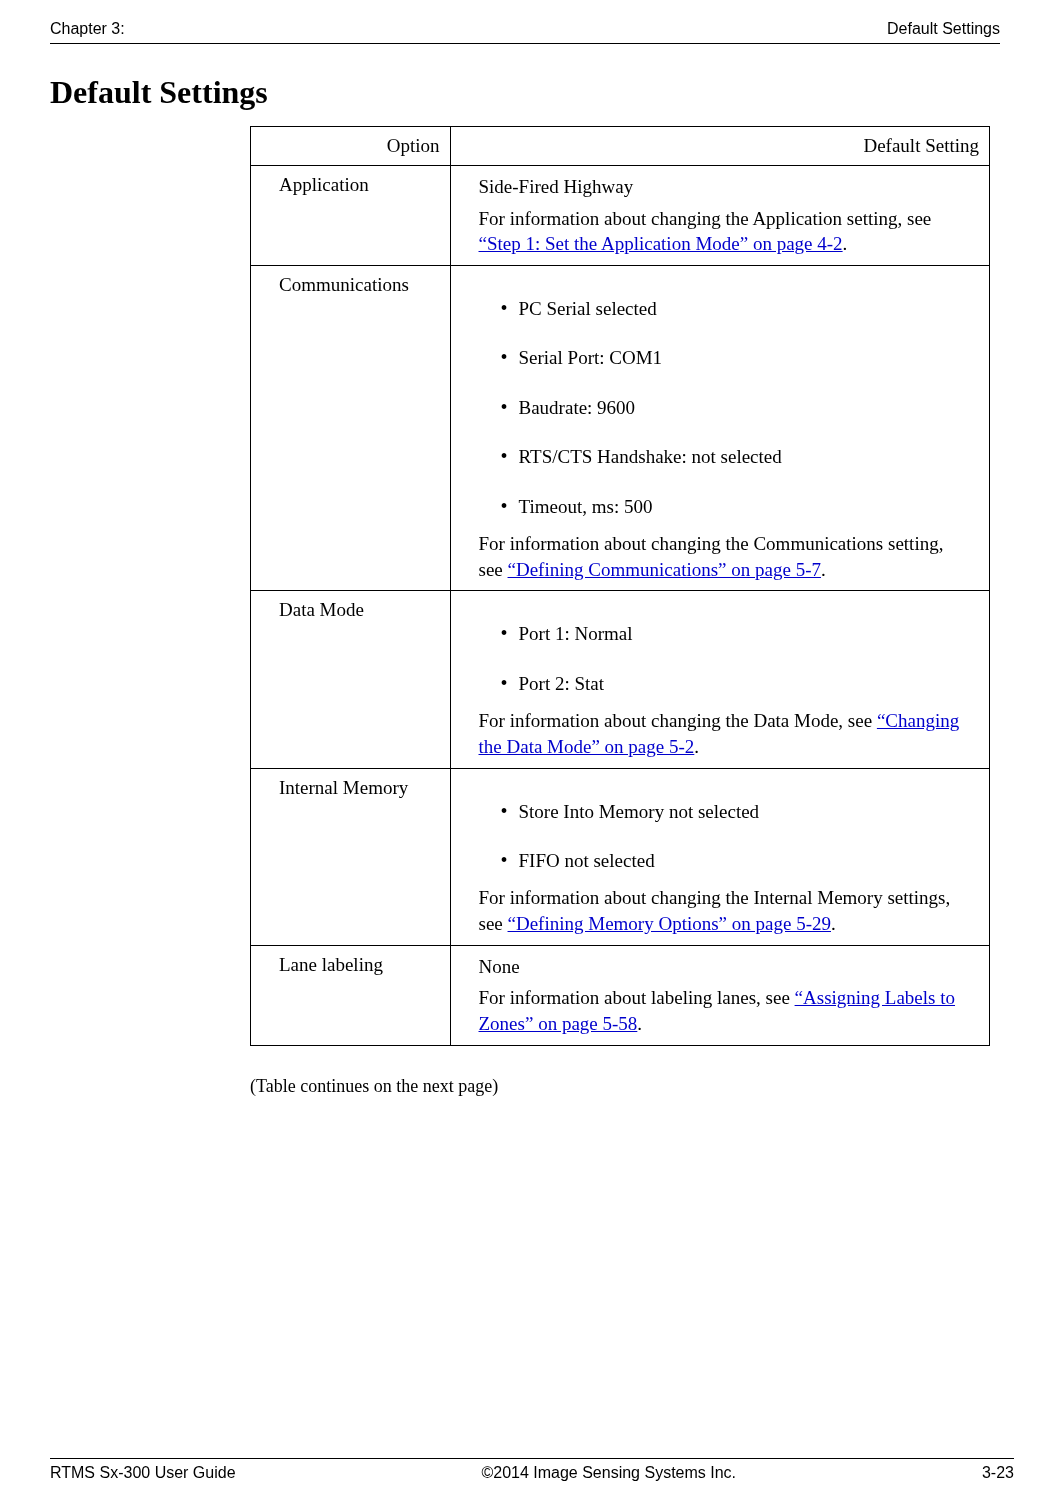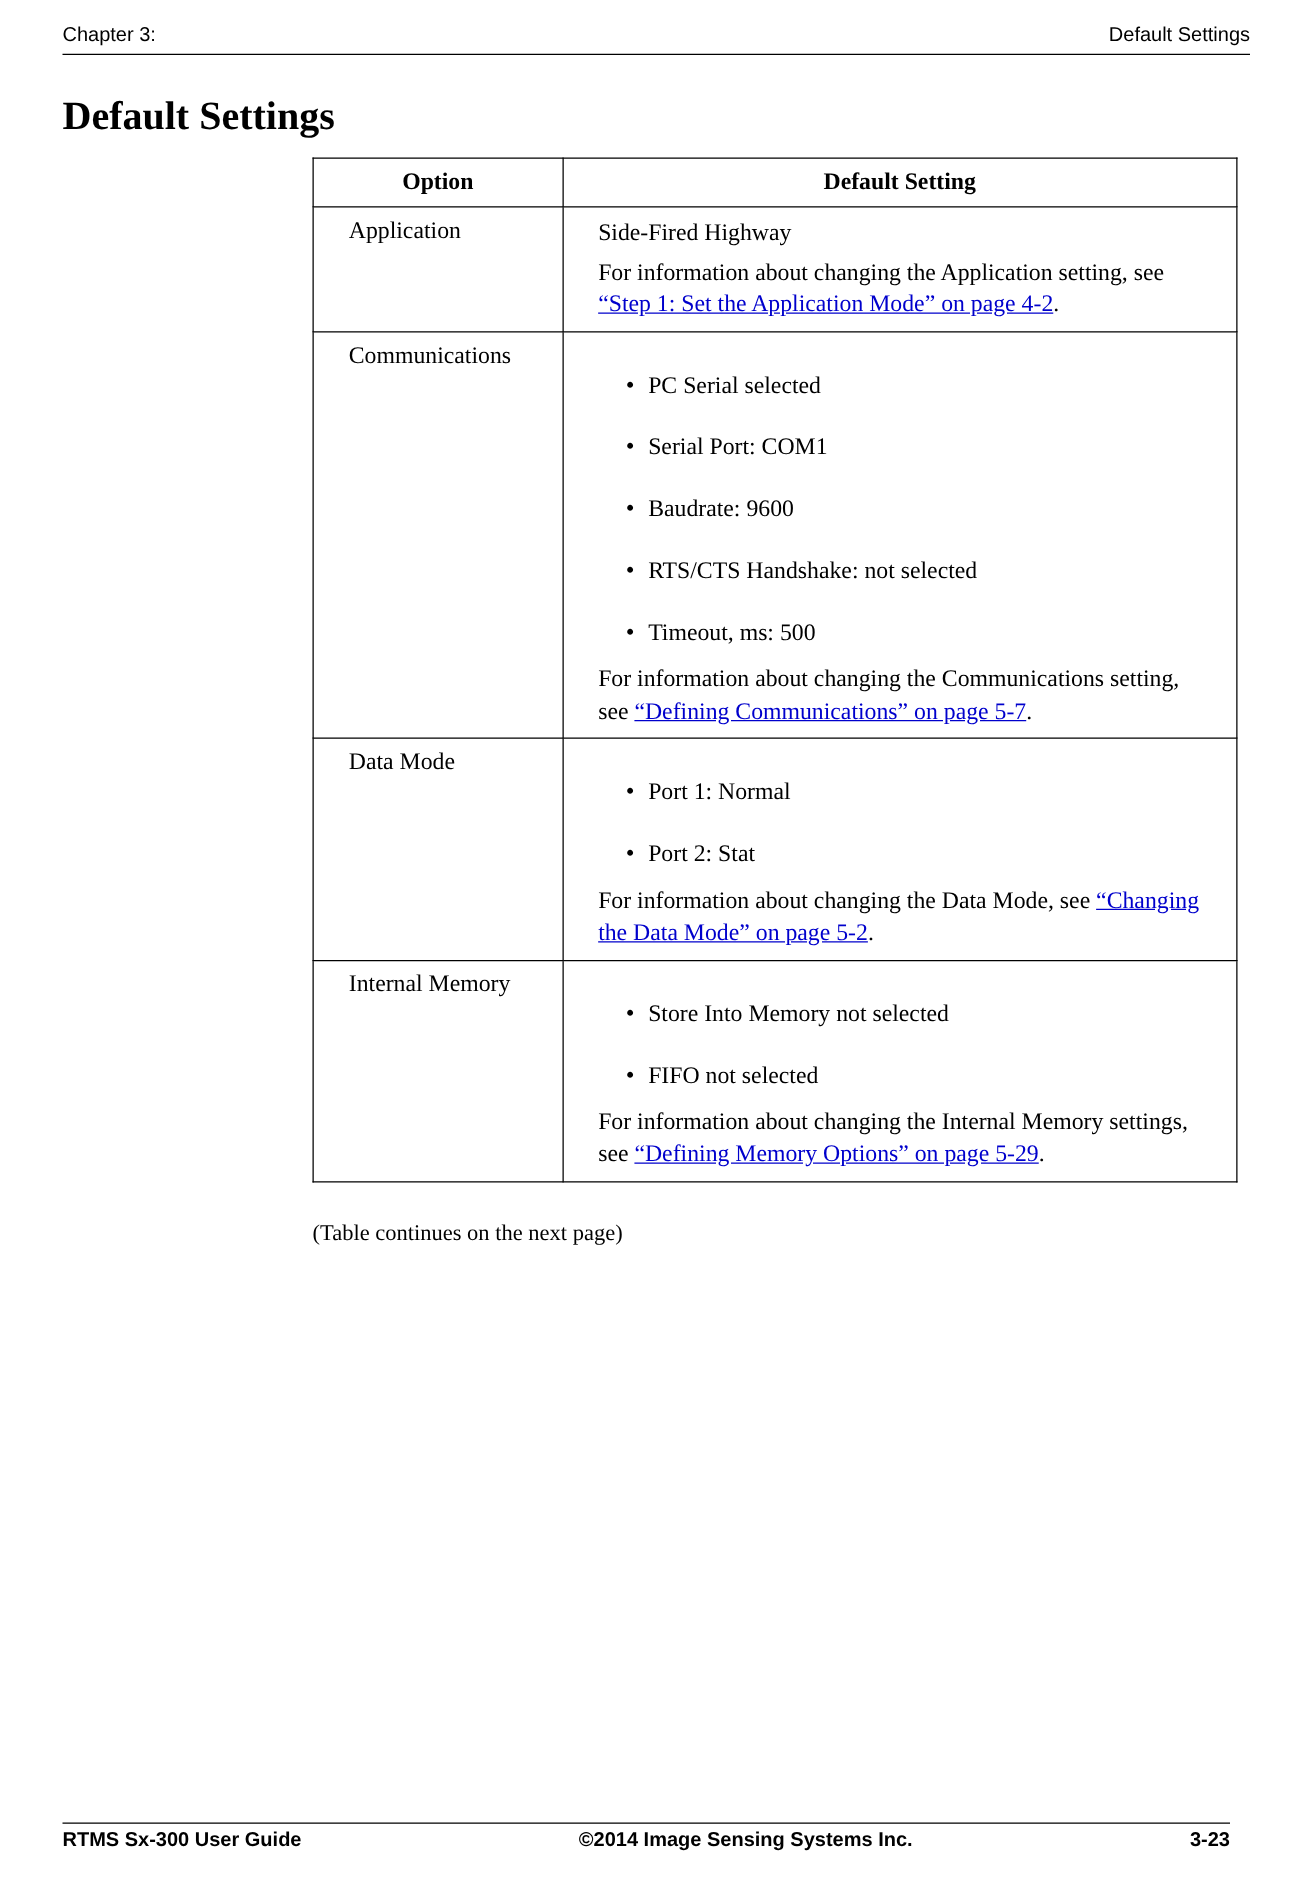--- a/index.html
+++ b/index.html
@@ -54,22 +54,22 @@
       margin-bottom: 30px;
     }
     th, td {
       border: 1px solid #000;
       padding: 8px 28px;
       vertical-align: top;
       font-size: 19px;
       text-align: left;
     }
     th {
-      font-weight: bold;
-      text-align: center;
+      font-weight: normal;
+      text-align: right;
       padding: 8px 10px;
     }
     .col-option {
       width: 27%;
     }
     .col-default {
       width: 73%;
     }
     .cell-p {
       margin-bottom: 6px;
@@ -102,28 +102,27 @@
       text-decoration: underline;
     }
     .continues {
       font-size: 18px;
       margin-top: 10px;
     }
     .page-footer {
       position: absolute;
       bottom: 20px;
       left: 50px;
-      right: 66px;
+      right: 36px;
       display: flex;
       justify-content: space-between;
       font-family: Arial, Helvetica, sans-serif;
       font-size: 16px;
       border-top: 1px solid #000;
       padding-top: 5px;
-      font-weight: bold;
     }
   </style>
 </head>
 <body>
 
 <div class="page-header">
   <span>Chapter 3:</span>
   <span>Default Settings</span>
 </div>
 
@@ -186,20 +185,29 @@
           <ul>
             <li>Store Into Memory not selected</li>
             <li>FIFO not selected</li>
           </ul>
           <p class="cell-p">
             <span>For information about changing the Internal Memory settings, see </span><a href="#" class="xref">“Defining Memory Options” on page 5-29</a><span>.</span>
           </p>
         </td>
       </tr>
 
+      <tr>
+        <td>Lane labeling</td>
+        <td>
+          <p class="cell-p">None</p>
+          <p class="cell-p">
+            <span>For information about labeling lanes, see </span><a href="#" class="xref">“Assigning Labels to Zones” on page 5-58</a><span>.</span>
+          </p>
+        </td>
+      </tr>
     </tbody>
   </table>
 
   <p class="continues">(Table continues on the next page)</p>
 </div>
 
 <div class="page-footer">
   <span>RTMS Sx-300 User Guide</span>
   <span>©2014 Image Sensing Systems Inc.</span>
   <span>3-23</span>

